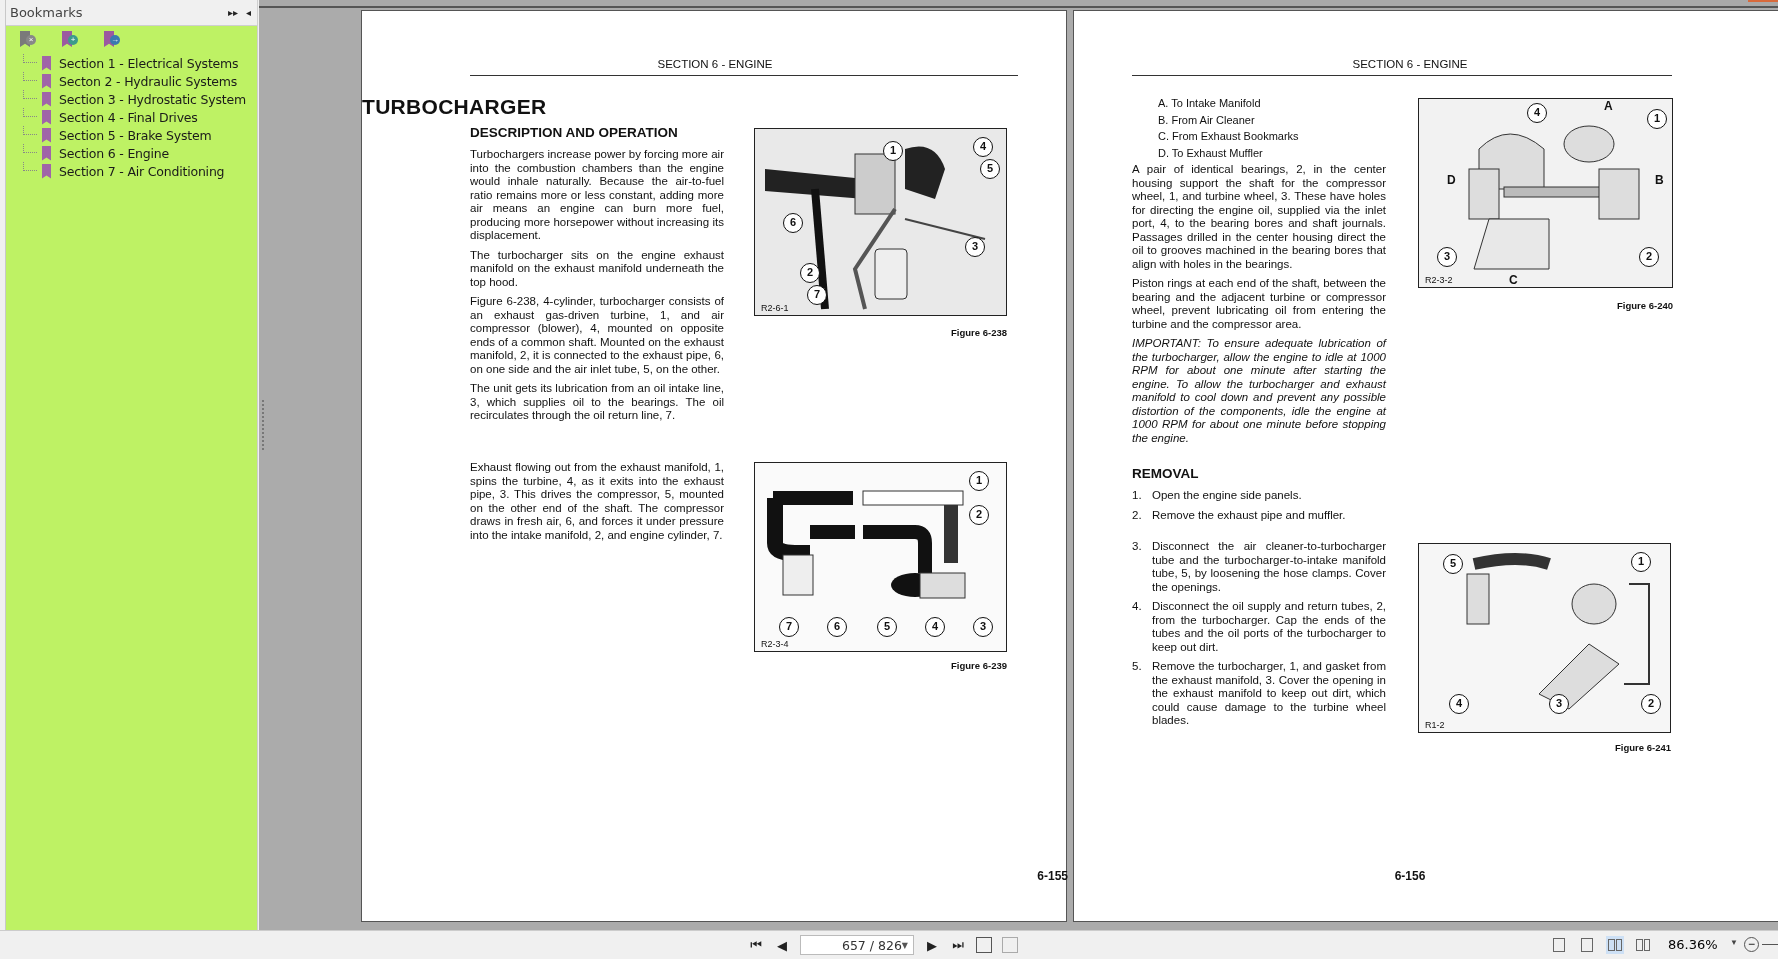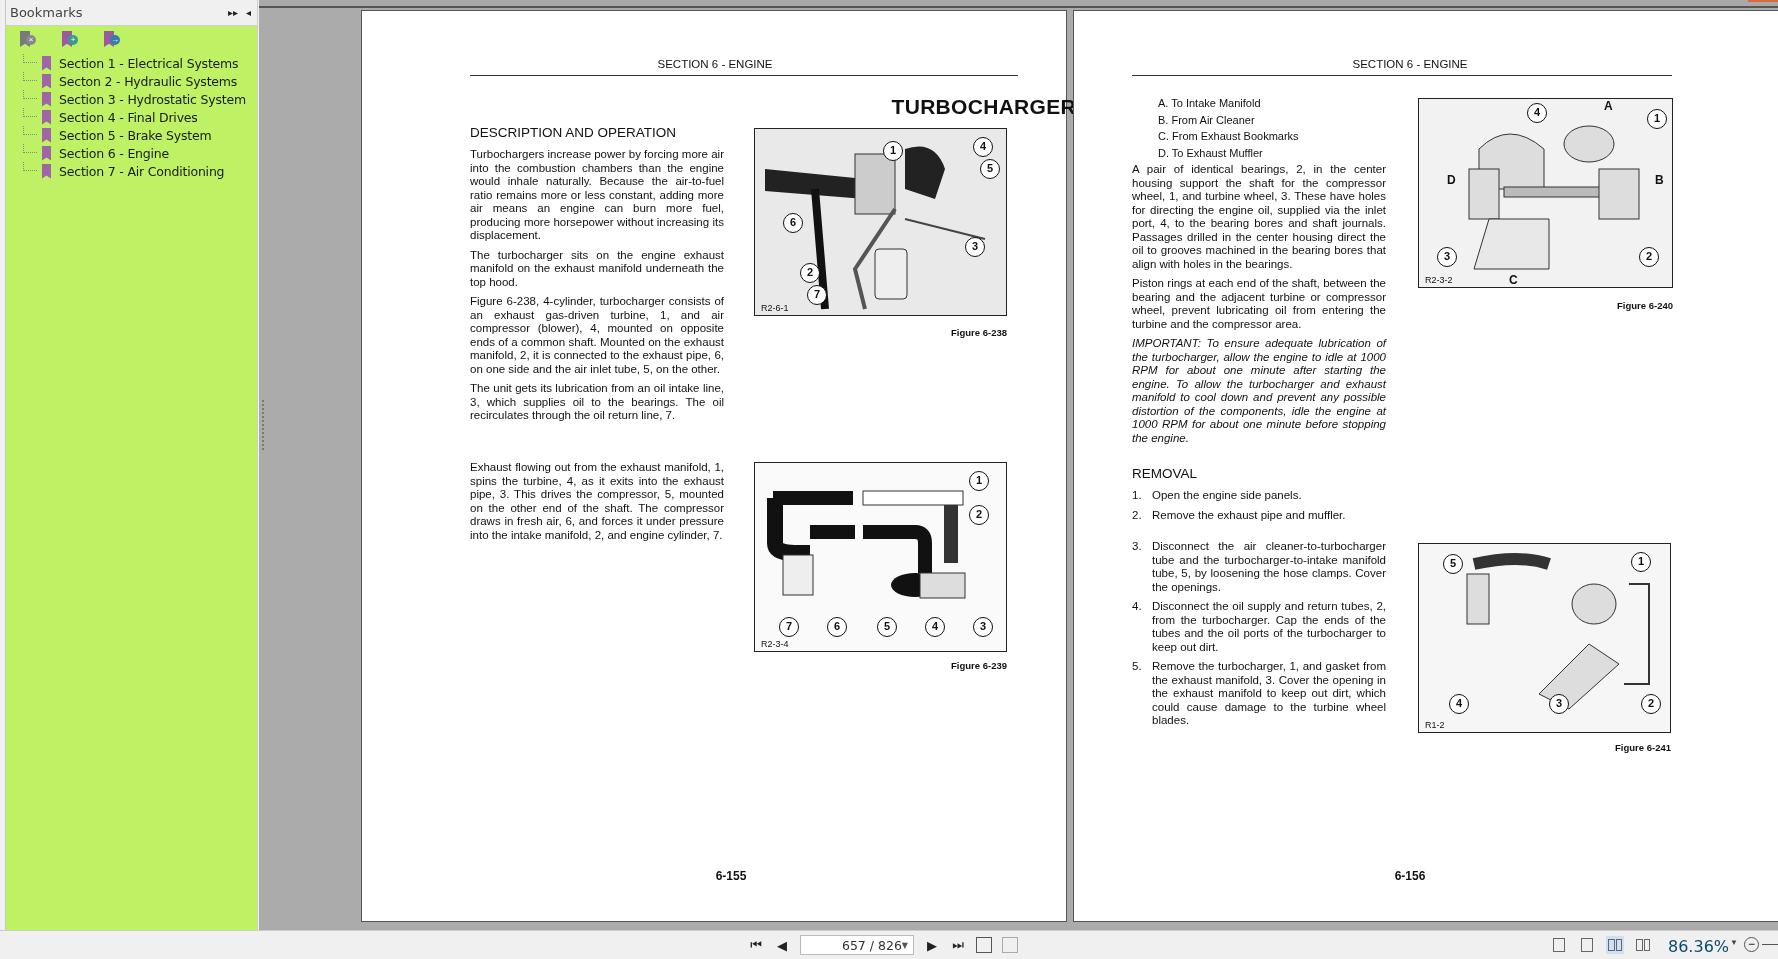--- a/index.html
+++ b/index.html
@@ -23,21 +23,21 @@
   .viewer{position:absolute;left:259px;top:0;width:1519px;height:930px;background:#ababab}
   .splitter-grip{position:absolute;left:262px;top:400px;width:2px;height:50px;border-left:2px dotted #777}
   .topbar{position:absolute;left:259px;top:0;width:1519px;height:8px;background:#a9a9a9;border-bottom:2px solid #555}
   .topbar .accent{position:absolute;right:0;top:0;width:30px;height:2px;background:#d86a3c}
   .page{position:absolute;top:10px;height:912px;background:#fff;border:1px solid #555;color:#111}
   .p-left{left:361px;width:706px}
   .p-right{left:1073px;width:705px;border-right:none}
   .run-head{position:absolute;font-size:11.5px;text-align:center}
   .rule{position:absolute;height:1px;background:#333}
   .title-big{position:absolute;font-size:21px;font-weight:bold;letter-spacing:0.3px}
-  .h2{position:absolute;font-size:13.5px;font-weight:normal}
+  .h2{position:absolute;font-size:13.5px;font-weight:bold}
   .para{position:absolute;font-size:11.5px;line-height:13.5px;text-align:justify}
   .para p{margin-bottom:6px}
   .ital{font-style:italic}
   .note{font-weight:bold}
   .fig{position:absolute;border:1.5px solid #222;background:#f7f7f7;overflow:hidden}
   .fig-cap{position:absolute;font-size:9.5px;font-weight:bold;text-align:right}
   .fig-code{position:absolute;font-size:9px;left:6px;bottom:2px}
   .callout{position:absolute;width:20px;height:20px;border:1.5px solid #111;border-radius:50%;background:#fff;font-size:11px;font-weight:bold;text-align:center;line-height:17px}
   .letter{position:absolute;font-size:12px;font-weight:bold}
   .pnum{position:absolute;font-size:12px;font-weight:bold}
@@ -52,21 +52,21 @@
   .page-select{width:114px;height:20px;border:1px solid #bbb;background:#fff;font-size:12.5px;display:flex;align-items:center;justify-content:flex-end;padding:0 5px;font-family:"DejaVu Sans",sans-serif;color:#333}
   .page-select .caret{font-size:8px;color:#555}
   .icon-sm{width:16px;height:16px;border:1px solid #555;position:relative;cursor:pointer}
   .icon-sm.dim{border-color:#aaa}
   .view-modes{position:absolute;left:1550px;top:5px;display:flex;gap:10px;align-items:center}
   .vm{width:18px;height:18px;display:flex;align-items:center;justify-content:center;cursor:pointer}
   .vm.active{background:#cde0f5}
   .vm .g{width:12px;height:14px;border:1px solid #666}
   .vm .g2{width:14px;height:12px;display:flex;gap:1px}
   .vm .g2 span{flex:1;border:1px solid #666}
-  .zoom-val{position:absolute;left:1668px;top:6px;font-size:16px;color:#0c4a6e;font-family:"DejaVu Sans",sans-serif}
+  .zoom-val{position:absolute;left:1668px;top:6px;font-size:13px;color:#000000;font-family:"DejaVu Sans",sans-serif}
   .zoom-dd{position:absolute;left:1730px;top:7px;font-size:8px;color:#444;cursor:pointer}
   .zoom-out{position:absolute;left:1744px;top:6px;width:15px;height:15px;border:1px solid #555;border-radius:50%;font-size:12px;line-height:12px;text-align:center;cursor:pointer}
   .zoom-track{position:absolute;left:1762px;top:13px;width:16px;height:1px;background:#555}
 </style>
 </head>
 <body>
 
 <div class="app">
 
   <div class="left-strip"></div>
@@ -134,21 +134,21 @@
 
   <div class="viewer"></div>
   <div class="splitter-grip"></div>
   <div class="topbar">
       <div class="accent"></div>
     </div>
 
   <div class="page p-left">
     <div class="run-head" style="left:0;width:706px;top:47px">SECTION 6 - ENGINE</div>
     <div class="rule" style="left:108px;width:548px;top:64px"></div>
-    <div class="title-big" style="left:8px;width:706px;text-align:right;top:84px">TURBOCHARGER</div>
+    <div class="title-big" style="left:0;width:706px;text-align:left;top:84px">TURBOCHARGER</div>
     <div class="h2" style="left:108px;top:114px">DESCRIPTION AND OPERATION</div>
     <div class="para" style="left:108px;top:137px;width:254px">
       <p>Turbochargers increase power by forcing more air into the combustion chambers than the engine would inhale naturally. Because the air-to-fuel ratio remains more or less constant, adding more air means an engine can burn more fuel, producing more horsepower without increasing its displacement.</p>
       <p>The turbocharger sits on the engine exhaust manifold on the exhaust manifold underneath the top hood.</p>
       <p>Figure 6-238, 4-cylinder, turbocharger consists of an exhaust gas-driven turbine, 1, and air compressor (blower), 4, mounted on opposite ends of a common shaft. Mounted on the exhaust manifold, 2, it is connected to the exhaust pipe, 6, on one side and the air inlet tube, 5, on the other.</p>
       <p>The unit gets its lubrication from an oil intake line, 3, which supplies oil to the bearings. The oil recirculates through the oil return line, 7.</p>
     </div>
     <div class="para" style="left:108px;top:450px;width:254px">Exhaust flowing out from the exhaust manifold, 1, spins the turbine, 4, as it exits into the exhaust pipe, 3. This drives the compressor, 5, mounted on the other end of the shaft. The compressor draws in fresh air, 6, and forces it under pressure into the intake manifold, 2, and engine cylinder, 7.</div>
 
     <div class="fig" style="left:392px;top:117px;width:253px;height:188px">
@@ -189,21 +189,21 @@
       <div class="callout" style="left:214px;top:42px">2</div>
       <div class="callout" style="left:218px;top:154px">3</div>
       <div class="callout" style="left:170px;top:154px">4</div>
       <div class="callout" style="left:122px;top:154px">5</div>
       <div class="callout" style="left:72px;top:154px">6</div>
       <div class="callout" style="left:24px;top:154px">7</div>
       <div class="fig-code">R2-3-4</div>
     </div>
     <div class="fig-cap" style="left:392px;width:253px;top:649px">Figure 6-239</div>
 
-    <div class="pnum" style="left:16px;width:706px;text-align:center;top:858px">6-155</div>
+    <div class="pnum" style="left:0;width:706px;text-align:right;top:858px">6-155</div>
   </div>
 
   <div class="page p-right">
     <div class="run-head" style="left:0;width:672px;top:47px">SECTION 6 - ENGINE</div>
     <div class="rule" style="left:58px;width:540px;top:64px"></div>
     <div class="list-ab" style="left:84px;top:84px">
       <div>A. To Intake Manifold</div>
       <div>B. From Air Cleaner</div>
       <div>C. From Exhaust Bookmarks</div>
       <div>D. To Exhaust Muffler</div>

